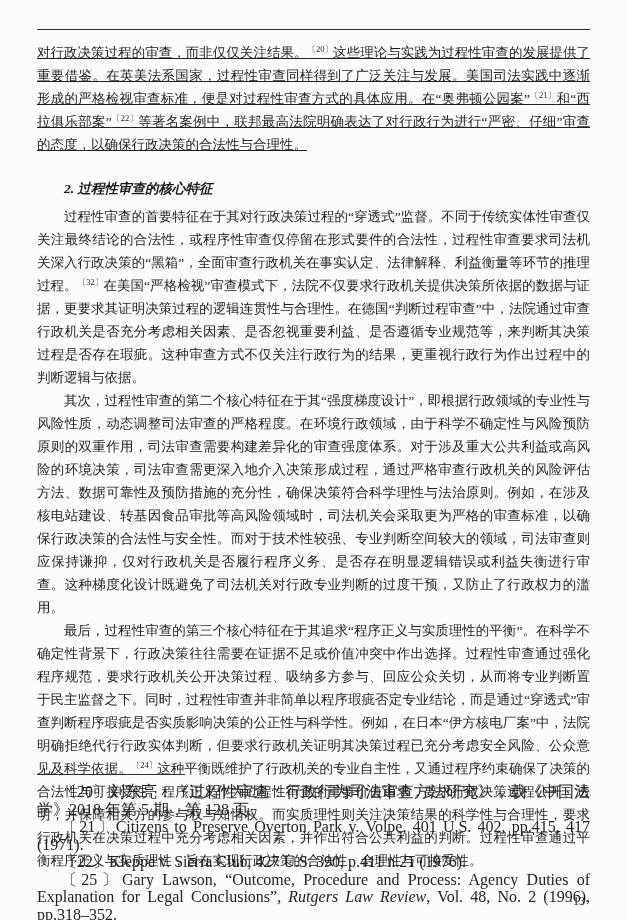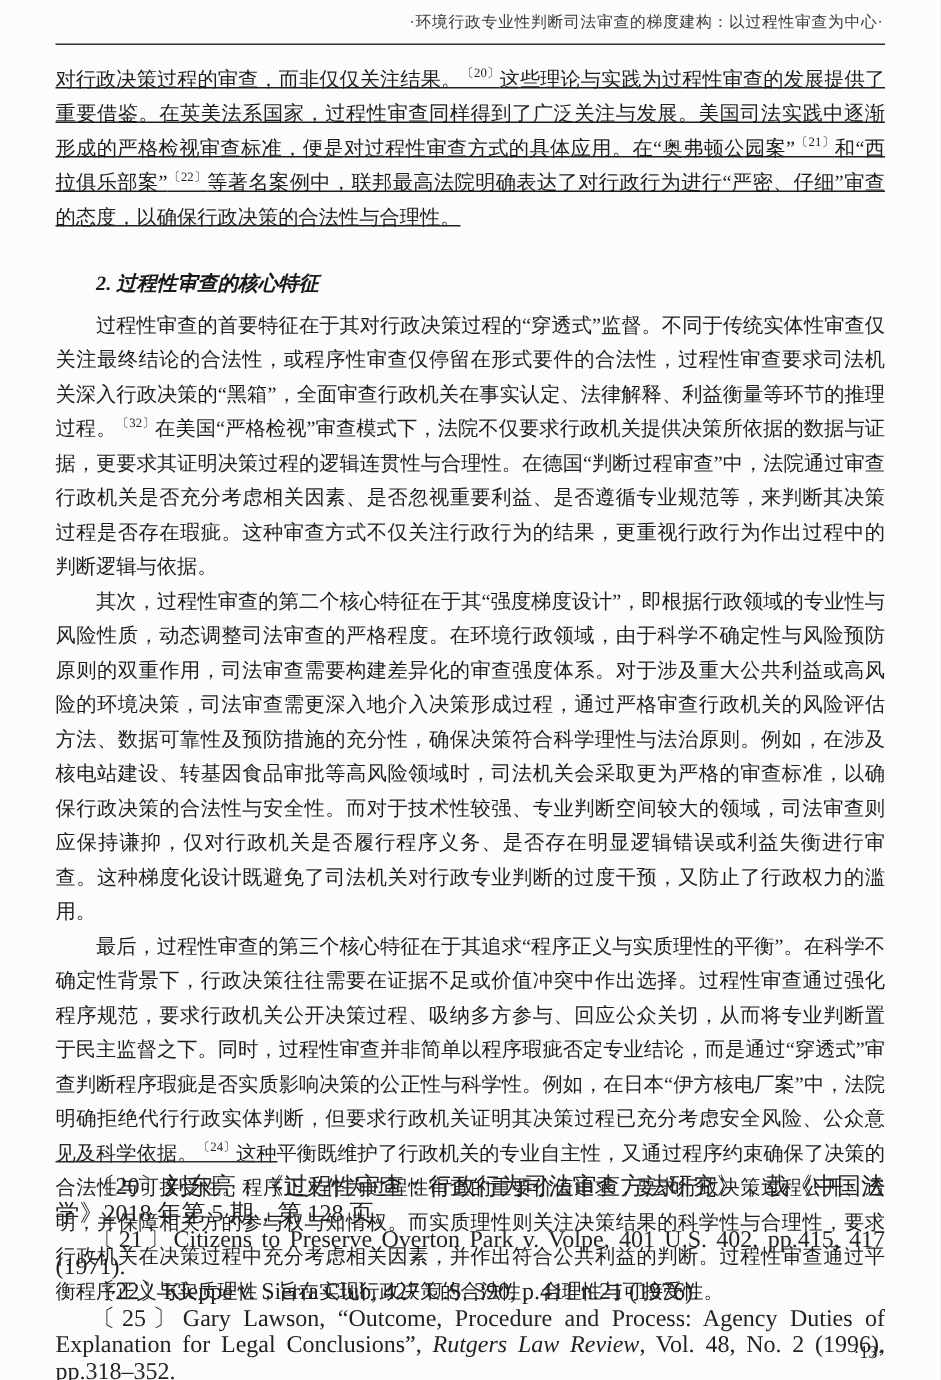--- a/index.html
+++ b/index.html
@@ -87,21 +87,20 @@
     right: 38px;
     font-size: 12px;
     color: #222;
   }
 </style>
 </head>
 <body>
 
 <div class="page">
 
-  <div class="page-header">·环境行政专业性判断司法审查的梯度建构：以过程性审查为中心·</div>
 
   <div class="header-rule"></div>
 
   <div class="content">
     <p class="body-para no-indent"><span>对行政决策过程的审查，而非仅仅关注结果。</span><sup class="seg-sup">〔20〕</sup><span>这些理论与实践为过程性审查的发展提供了重要借鉴。在英美法系国家，过程性审查同样得到了广泛关注与发展。美国司法实践中逐渐形成的严格检视审查标准，便是对过程性审查方式的具体应用。在“奥弗顿公园案”</span><sup class="seg-sup">〔21〕</sup><span>和“西拉俱乐部案”</span><sup class="seg-sup">〔22〕</sup><span>等著名案例中，联邦最高法院明确表达了对行政行为进行“严密、仔细”审查的态度，以确保行政决策的合法性与合理性。</span></p>
 
     <h3 class="section-heading">2. 过程性审查的核心特征</h3>
 
     <p class="body-para"><span>过程性审查的首要特征在于其对行政决策过程的“穿透式”监督。不同于传统实体性审查仅关注最终结论的合法性，或程序性审查仅停留在形式要件的合法性，过程性审查要求司法机关深入行政决策的“黑箱”，全面审查行政机关在事实认定、法律解释、利益衡量等环节的推理过程。</span><sup class="seg-sup">〔32〕</sup><span>在美国“严格检视”审查模式下，法院不仅要求行政机关提供决策所依据的数据与证据，更要求其证明决策过程的逻辑连贯性与合理性。在德国“判断过程审查”中，法院通过审查行政机关是否充分考虑相关因素、是否忽视重要利益、是否遵循专业规范等，来判断其决策过程是否存在瑕疵。这种审查方式不仅关注行政行为的结果，更重视行政行为作出过程中的判断逻辑与依据。</span></p>
 

